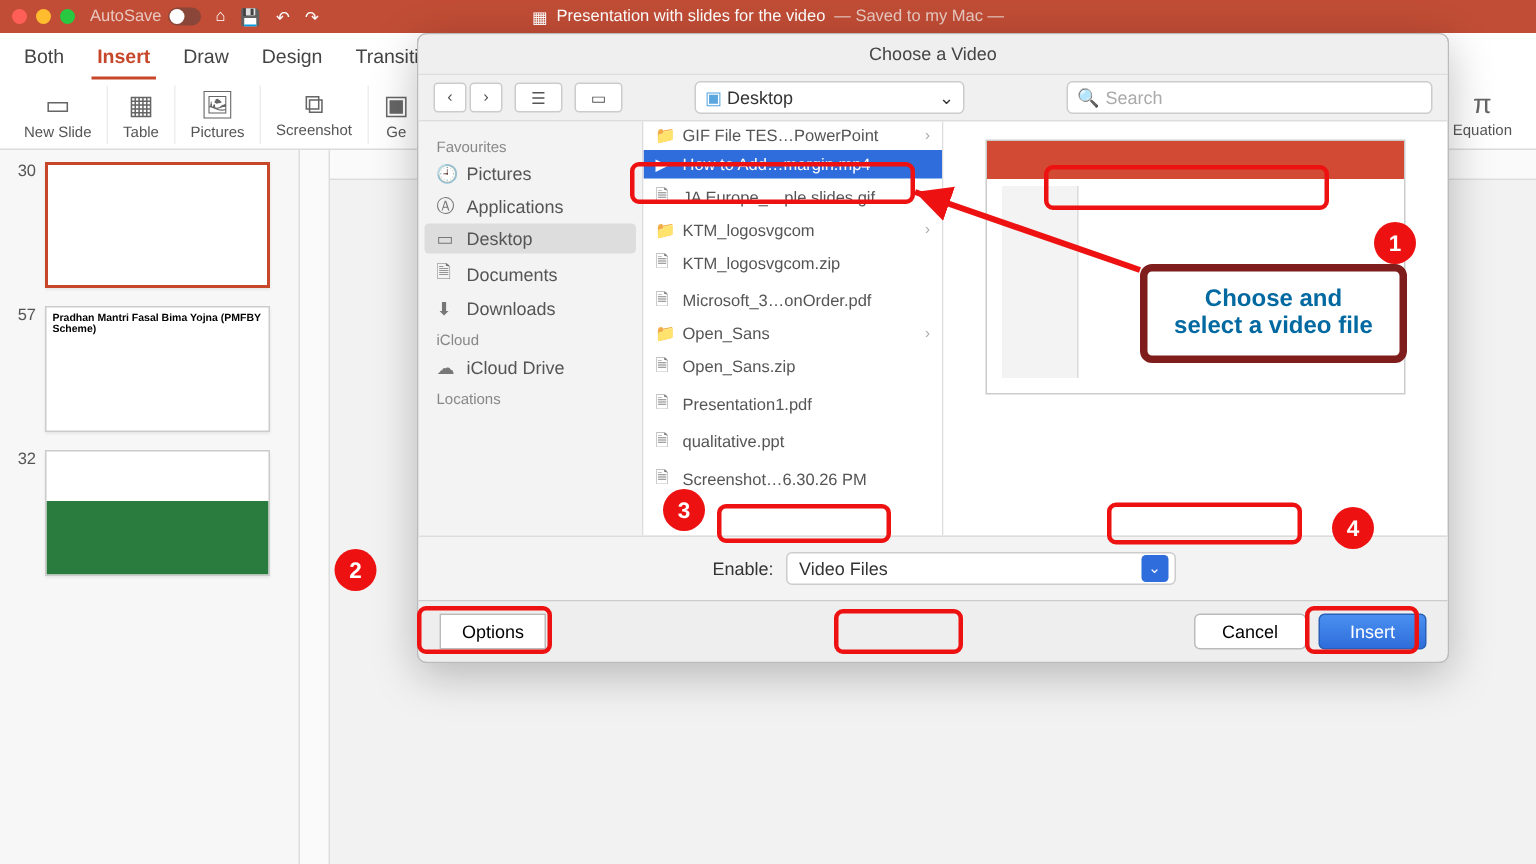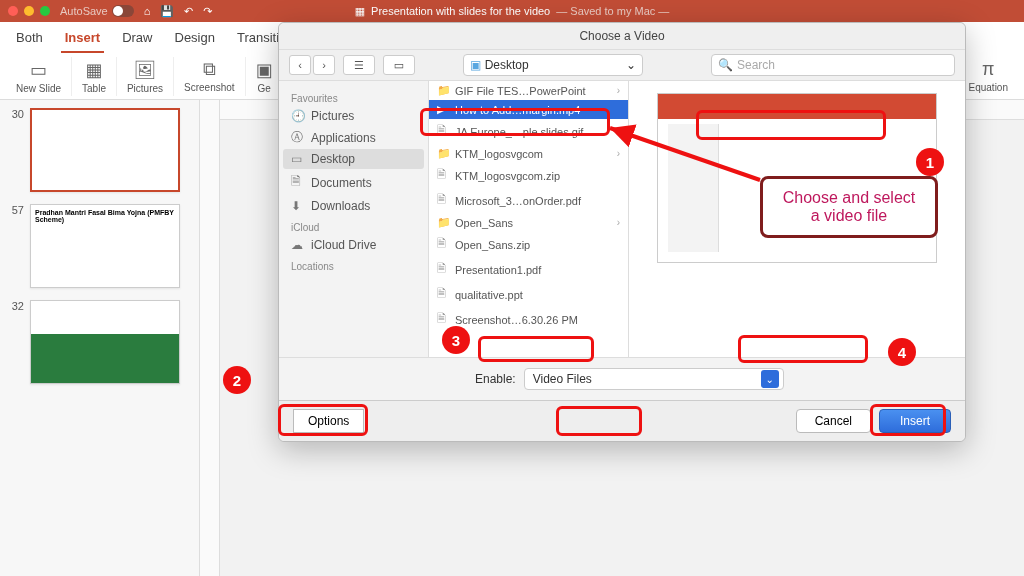--- a/index.html
+++ b/index.html
@@ -77,21 +77,21 @@
 
 .dfooter { border-top:1px solid #ccc; background:#eeeeee; padding:8px 14px; display:flex; align-items:center; border-radius:0 0 6px 6px }
 .dfooter .optbtn{height:24px;padding:0 14px;border:1px solid #bbb;background:#fff;border-radius:0;font-size:12px}
 .dfooter .spacer{flex:1}
 .dfooter .cancelbtn{height:24px;padding:0 18px;border:1px solid #bbb;background:#fff;border-radius:4px;font-size:12px;margin-right:8px}
 .dfooter .insertbtn{height:24px;padding:0 20px;background:linear-gradient(#4a90f0,#2e6ddb);color:#fff;border:1px solid #2a5fb7;border-radius:4px;font-size:12px}
 
 
 .hl { position:absolute; border:3px solid #e11; border-radius:6px; pointer-events:none; z-index:50 }
 .badge { position:absolute; width:28px;height:28px;background:#e11;color:#fff;border-radius:50%;display:flex;align-items:center;justify-content:center;font-weight:700;font-size:15px;z-index:60 }
-.callout { position:absolute; border:3px solid #7f1d1d; border-radius:8px; background:#fff; color:#be185d; font-weight:400; font-size:16px; padding:10px 14px; text-align:center; z-index:55 }
+.callout { position:absolute; border:5px solid #7f1d1d; border-radius:8px; background:#fff; color:#0369a1; font-weight:700; font-size:16px; padding:10px 14px; text-align:center; z-index:55 }
 .arrow { position:absolute; z-index:54; }
 .arrow svg{overflow:visible}
 </style>
 </head>
 <body>
 
 <div class="titlebar">
   <div class="trafficlights">
     <div class="tlight red"></div>
     <div class="tlight yellow"></div>

